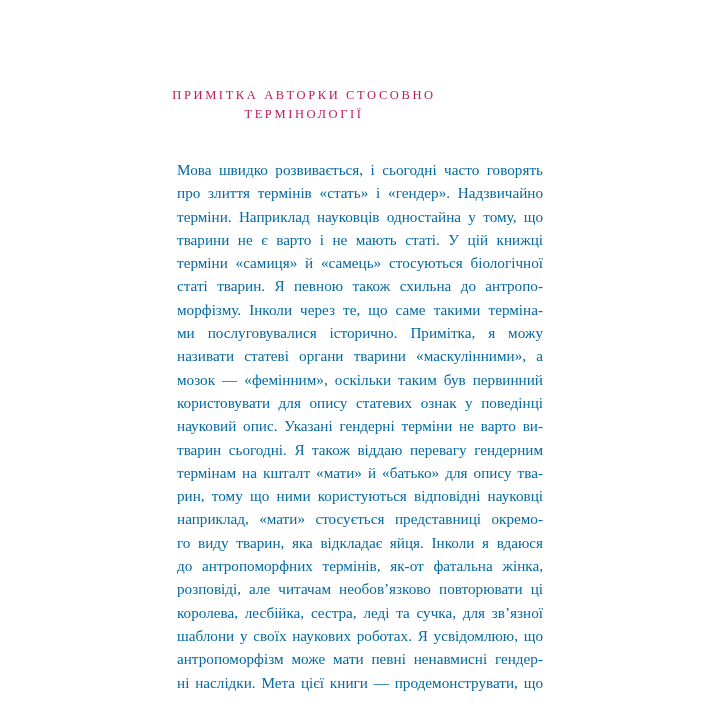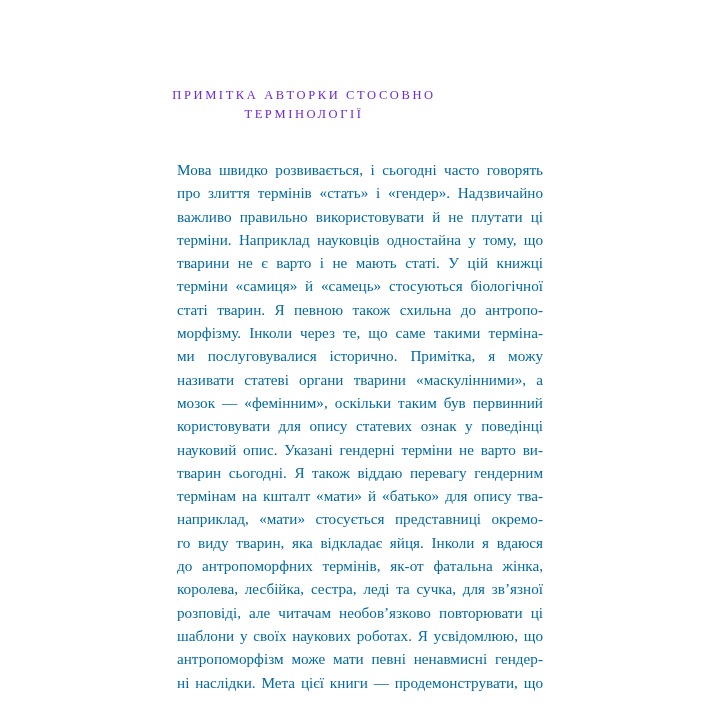--- a/index.html
+++ b/index.html
@@ -24,21 +24,21 @@
     .title {
       position: absolute;
       left: 0;
       width: 608px;
       top: 86px;
       text-align: center;
       font-family: "Liberation Serif", "DejaVu Serif", serif;
       font-size: 12.5px;
       letter-spacing: 2.6px;
       line-height: 19px;
-      color: #6d28d9;
+      color: #be185d;
       text-transform: uppercase;
     }
     .title span { display: block; }
     .body-text {
       position: absolute;
       left: 177px;
       top: 158px;
       width: 366px;
     }
     .line {
@@ -58,36 +58,36 @@
 
 <div class="page">
   <div class="title">
     <span>Примітка авторки стосовно</span>
     <span>термінології</span>
   </div>
 
   <div class="body-text">
     <span class="line">Мова швидко розвивається, і сьогодні часто говорять</span>
     <span class="line">про злиття термінів «стать» і «гендер». Надзвичайно</span>
-    <span class="line">важливо правильно використовувати й не плутати ці</span>
     <span class="line">терміни. Наприклад науковців одностайна у тому, що</span>
     <span class="line">тварини не є варто і не мають статі. У цій книжці</span>
     <span class="line">терміни «самиця» й «самець» стосуються біологічної</span>
     <span class="line">статі тварин. Я певною також схильна до антропо-</span>
     <span class="line">морфізму. Інколи через те, що саме такими терміна-</span>
     <span class="line">ми послуговувалися історично. Примітка, я можу</span>
     <span class="line">називати статеві органи тварини «маскулінними», а</span>
     <span class="line">мозок — «фемінним», оскільки таким був первинний</span>
     <span class="line">користовувати для опису статевих ознак у поведінці</span>
     <span class="line">науковий опис. Указані гендерні терміни не варто ви-</span>
     <span class="line">тварин сьогодні. Я також віддаю перевагу гендерним</span>
     <span class="line">термінам на кшталт «мати» й «батько» для опису тва-</span>
+    <span class="line">рин, тому що ними користуються відповідні науковці</span>
     <span class="line">наприклад, «мати» стосується представниці окремо-</span>
     <span class="line">го виду тварин, яка відкладає яйця. Інколи я вдаюся</span>
     <span class="line">до антропоморфних термінів, як-от фатальна жінка,</span>
+    <span class="line">розповіді, але читачам необов’язково повторювати ці</span>
     <span class="line">королева, лесбійка, сестра, леді та сучка, для зв’язної</span>
-    <span class="line">розповіді, але читачам необов’язково повторювати ці</span>
     <span class="line">шаблони у своїх наукових роботах. Я усвідомлюю, що</span>
     <span class="line">антропоморфізм може мати певні ненавмисні гендер-</span>
     <span class="line">ні наслідки. Мета цієї книги — продемонструвати, що</span>
 
   </div>
 </div>
 
 </body></html>

